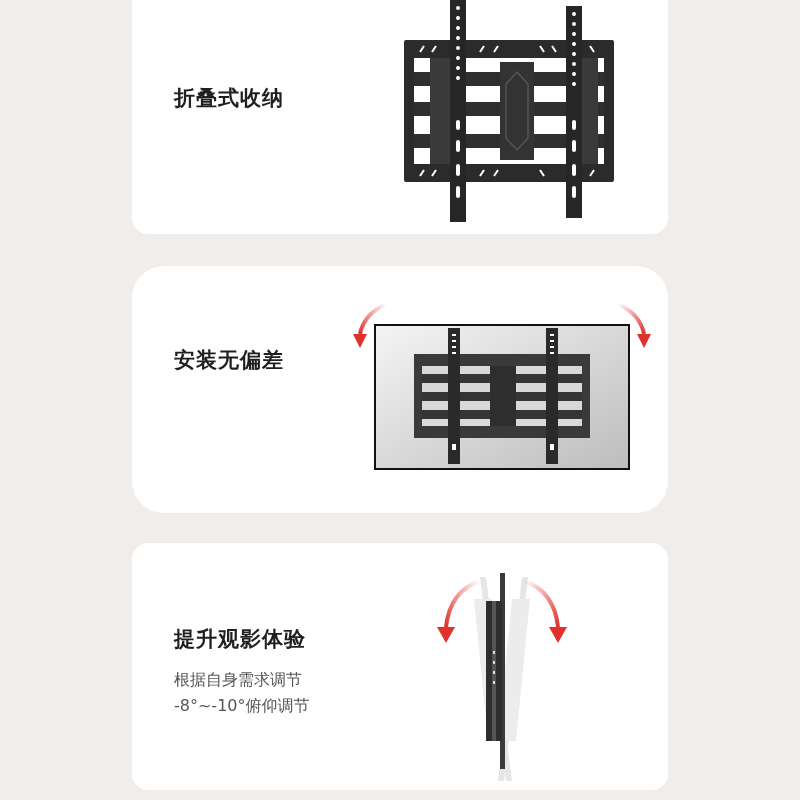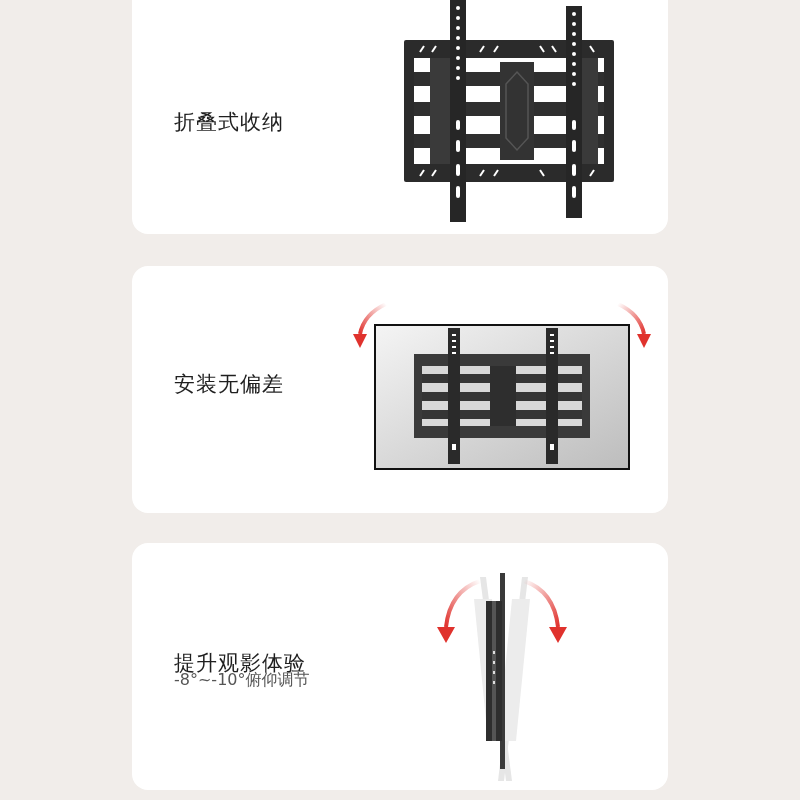--- a/index.html
+++ b/index.html
@@ -10,26 +10,26 @@
       font-family: "DejaVu Sans", "Liberation Sans", sans-serif;
     }
     .card {
       position: absolute;
       left: 132px; width: 536px;
       background: #ffffff;
       border-radius: 16px;
       overflow: hidden;
     }
     .card-1 { top: -20px; height: 254px; }
-    .card-2 { top: 266px; height: 247px; }
+    .card-2 { top: 266px; height: 247px; border-radius: 32px; }
     .card-3 { top: 543px; height: 247px; }
     .title {
       position: absolute; left: 42px;
-      font-size: 21px; font-weight: normal; color: #1f1f1f;
-      letter-spacing: 1px; white-space: nowrap; margin-top: 24px;
+      font-size: 21px; font-weight: bold; color: #1f1f1f;
+      letter-spacing: 1px; white-space: nowrap;
     }
     .sub {
       position: absolute; left: 42px;
       font-size: 16px; color: #555; line-height: 26px;
       white-space: nowrap;
     }
     .card-1 .title { top: 104px; }
     .card-1 .sub { top: 141px; }
     .card-2 .title { top: 80px; }
     .card-2 .sub { top: 124px; }
@@ -155,20 +155,21 @@
         <rect x="100" y="148" width="4" height="6"></rect>
           <rect x="198" y="148" width="4" height="6"></rect>
       </g>
     </svg>
   </div>
 </div>
 
 <div class="card card-3">
   <div class="title">提升观影体验</div>
   <div class="sub">
+    <div>根据自身需求调节</div>
     <div>-8°~-10°俯仰调节</div>
   </div>
   <div class="art" style="left:290px; top:28px;">
     <svg width="160" height="220" viewBox="0 0 160 220">
       <defs>
         <linearGradient id="tL" x1="1" y1="0" x2="0" y2="1">
           <stop offset="0" stop-color="#e0322d" stop-opacity="0"></stop>
           <stop offset="1" stop-color="#e0322d"></stop>
         </linearGradient>
         <linearGradient id="tR" x1="0" y1="0" x2="1" y2="1">

